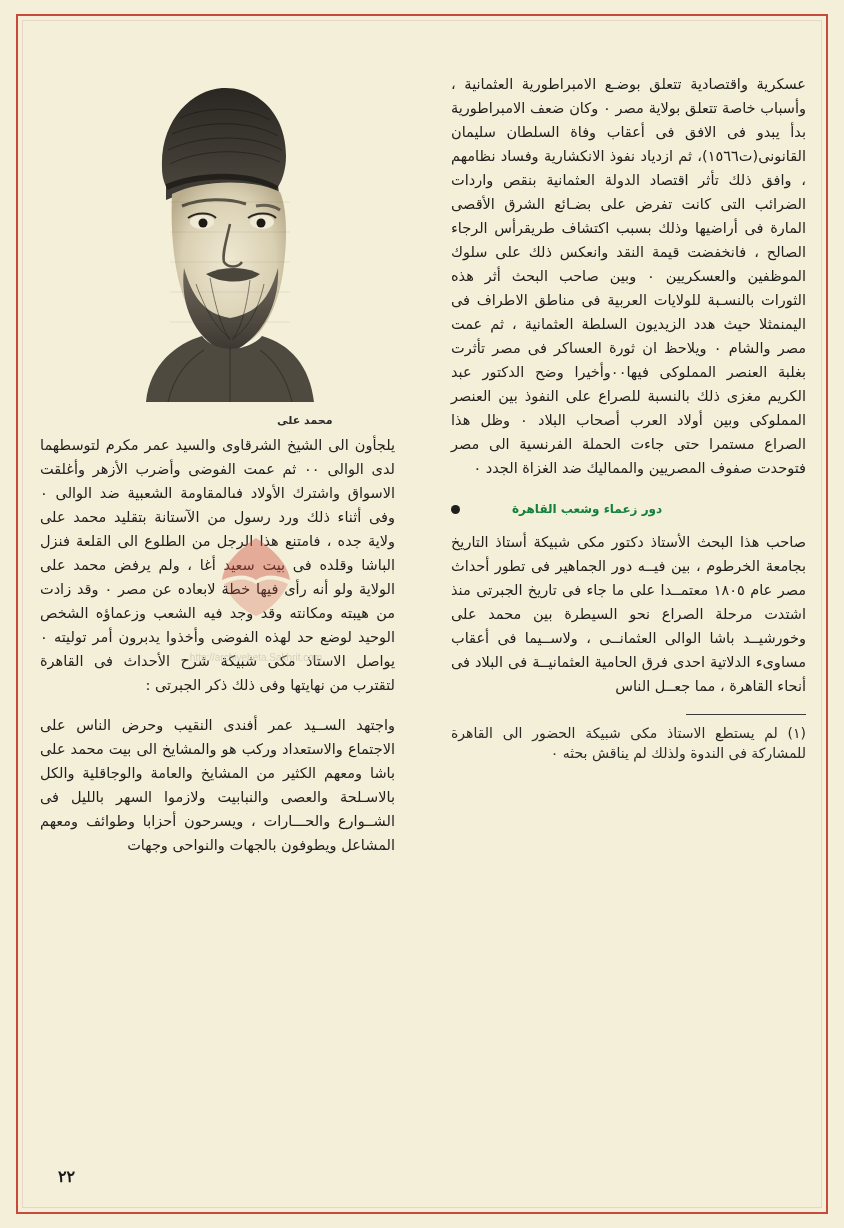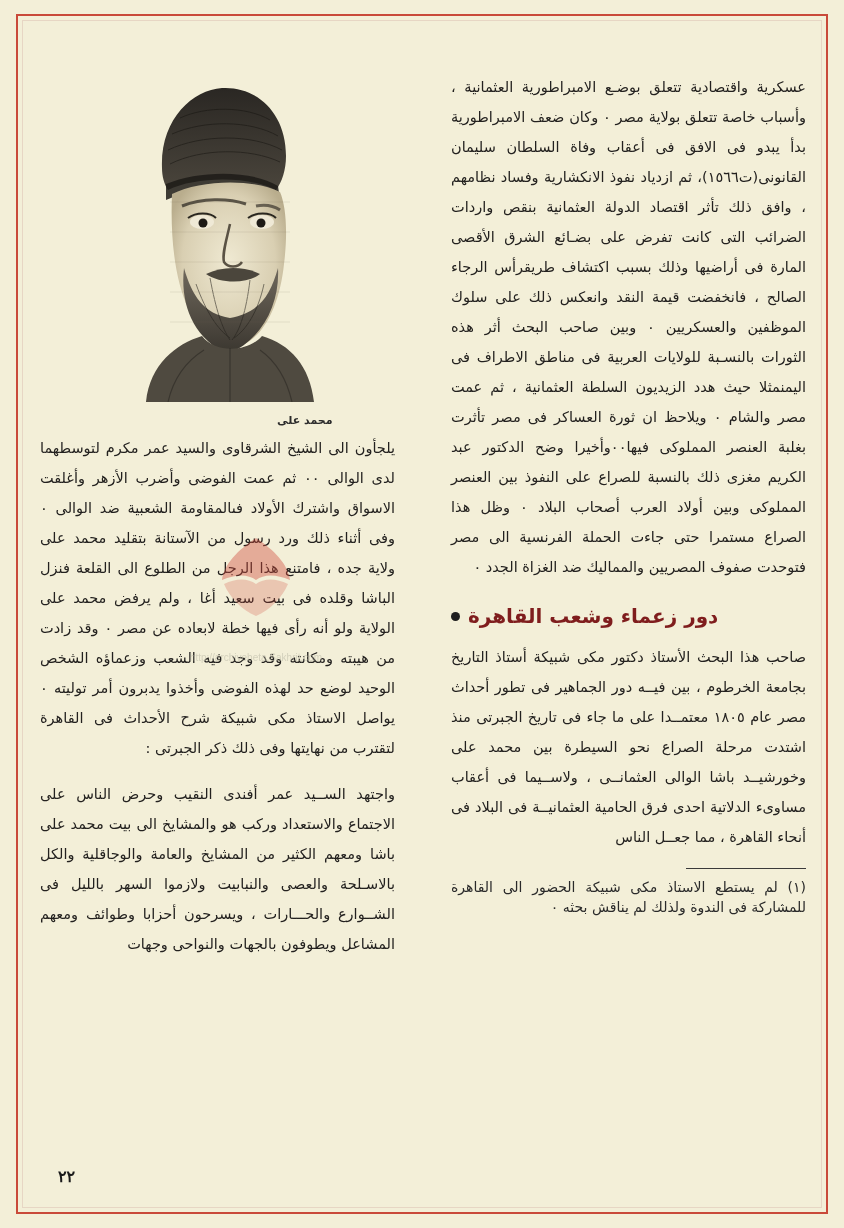--- a/index.html
+++ b/index.html
@@ -64,21 +64,21 @@
   .caption {
     margin-top: 12px;
     font-size: 11px;
     font-weight: bold;
     color: #2b2b2b;
     letter-spacing: 0.5px;
   }
 
   p.body {
     font-size: 14.5px;
-    line-height: 30px;
+    line-height: 24px;
     color: #23211f;
     margin: 0 0 16px 0;
     text-align: justify;
     text-align-last: right;
   }
 
   .heading-bullet {
     display: flex;
     flex-direction: row-reverse;
     align-items: center;
@@ -87,23 +87,24 @@
     margin: 22px 0 14px 0;
   }
   .bullet-dot {
     width: 9px;
     height: 9px;
     border-radius: 50%;
     background: #1f1f1f;
     flex: 0 0 auto;
   }
   .heading-main {
-    font-size: 20px;
-    font-weight: bold;
-    color: #7f1d1d;
+    font-size: 12px;
+    font-weight: bold;
+    color: #15803d;
+    margin-left: 44px;
   }
   .heading-sub {
     font-size: 15px;
     font-weight: bold;
     color: #1a1a1a;
     margin: 0 0 18px 0;
     text-align: right;
   }
 
   .footnote-rule {

